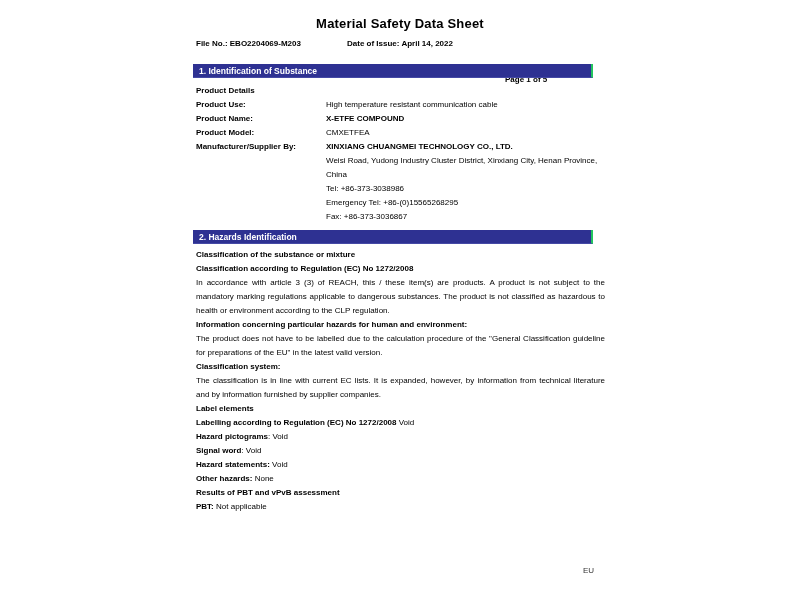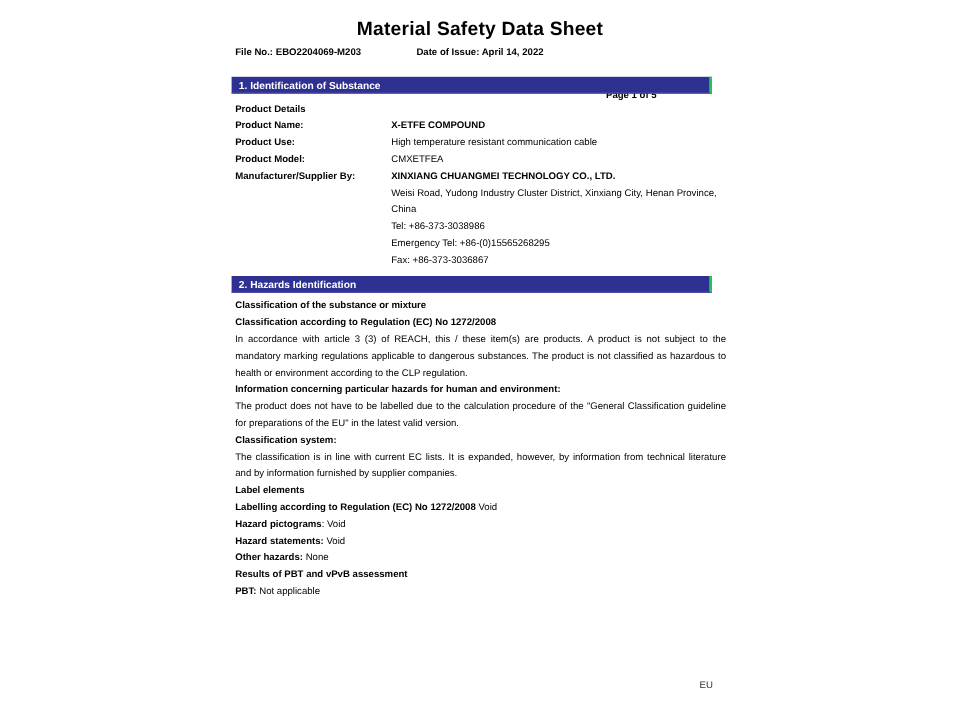--- a/index.html
+++ b/index.html
@@ -10,21 +10,21 @@
     background: #ffffff;
     font-family: "Liberation Sans", sans-serif;
     color: #000000;
     overflow: hidden;
   }
   .doc-title {
     position: absolute;
     left: 0; top: 16px;
     width: 800px;
     text-align: center;
-    font-size: 16px;
+    font-size: 13px;
     font-weight: bold;
     letter-spacing: 0.2px;
   }
   .meta-row {
     position: absolute;
     left: 196px; top: 39px;
     width: 409px; height: 12px;
     font-size: 8px;
     font-weight: bold;
   }
@@ -85,26 +85,26 @@
     <span class="meta-file">File No.: EBO2204069-M203</span>
     <span class="meta-date">Date of Issue: April 14, 2022</span>
     <span class="meta-page">Page 1 of 5</span>
   </div>
 
   <div class="secbar secbar-1">1. Identification of Substance</div>
 
   <div class="sec-content sec1-content">
     <div class="b">Product Details</div>
     <div class="kv-row">
+      <span class="kv-label">Product Use:</span>
+      <span class="kv-value">High temperature resistant communication cable</span>
+    </div>
+    <div class="kv-row">
       <span class="kv-label">Product Name:</span>
       <span class="kv-value b">X-ETFE COMPOUND</span>
-    </div>
-    <div class="kv-row">
-      <span class="kv-label">Product Use:</span>
-      <span class="kv-value">High temperature resistant communication cable</span>
     </div>
     <div class="kv-row">
       <span class="kv-label">Product Model:</span>
       <span class="kv-value">CMXETFEA</span>
     </div>
     <div class="kv-row">
       <span class="kv-label">Manufacturer/Supplier By:</span>
       <span class="kv-value b">XINXIANG CHUANGMEI TECHNOLOGY CO., LTD.</span>
     </div>
     <div class="addr-line">Weisi Road, Yudong Industry Cluster District, Xinxiang City, Henan Province,</div>
@@ -120,20 +120,21 @@
     <div><span class="b">Classification of the substance or mixture</span><span></span></div>
     <div><span class="b">Classification according to Regulation (EC) No 1272/2008</span><span></span></div>
     <div class="para">In accordance with article 3 (3) of REACH, this / these item(s) are products. A product is not subject to the mandatory marking regulations applicable to dangerous substances. The product is not classified as hazardous to health or environment according to the CLP regulation.</div>
     <div><span class="b">Information concerning particular hazards for human and environment:</span><span></span></div>
     <div class="para">The product does not have to be labelled due to the calculation procedure of the "General Classification guideline for preparations of the EU" in the latest valid version.</div>
     <div><span class="b">Classification system:</span><span></span></div>
     <div class="para">The classification is in line with current EC lists. It is expanded, however, by information from technical literature and by information furnished by supplier companies.</div>
     <div><span class="b">Label elements</span><span></span></div>
     <div><span class="b">Labelling according to Regulation (EC) No 1272/2008</span><span> Void</span></div>
     <div><span class="b">Hazard pictograms</span><span>: Void</span></div>
+    <div><span class="b">Signal word</span><span>: Void</span></div>
     <div><span class="b">Hazard statements:</span><span> Void</span></div>
     <div><span class="b">Other hazards:</span><span> None</span></div>
     <div><span class="b">Results of PBT and vPvB assessment</span><span></span></div>
     <div><span class="b">PBT:</span><span> Not applicable</span></div>
   </div>
 
   <div class="footer-eu">EU</div>
 
 </div>
 

